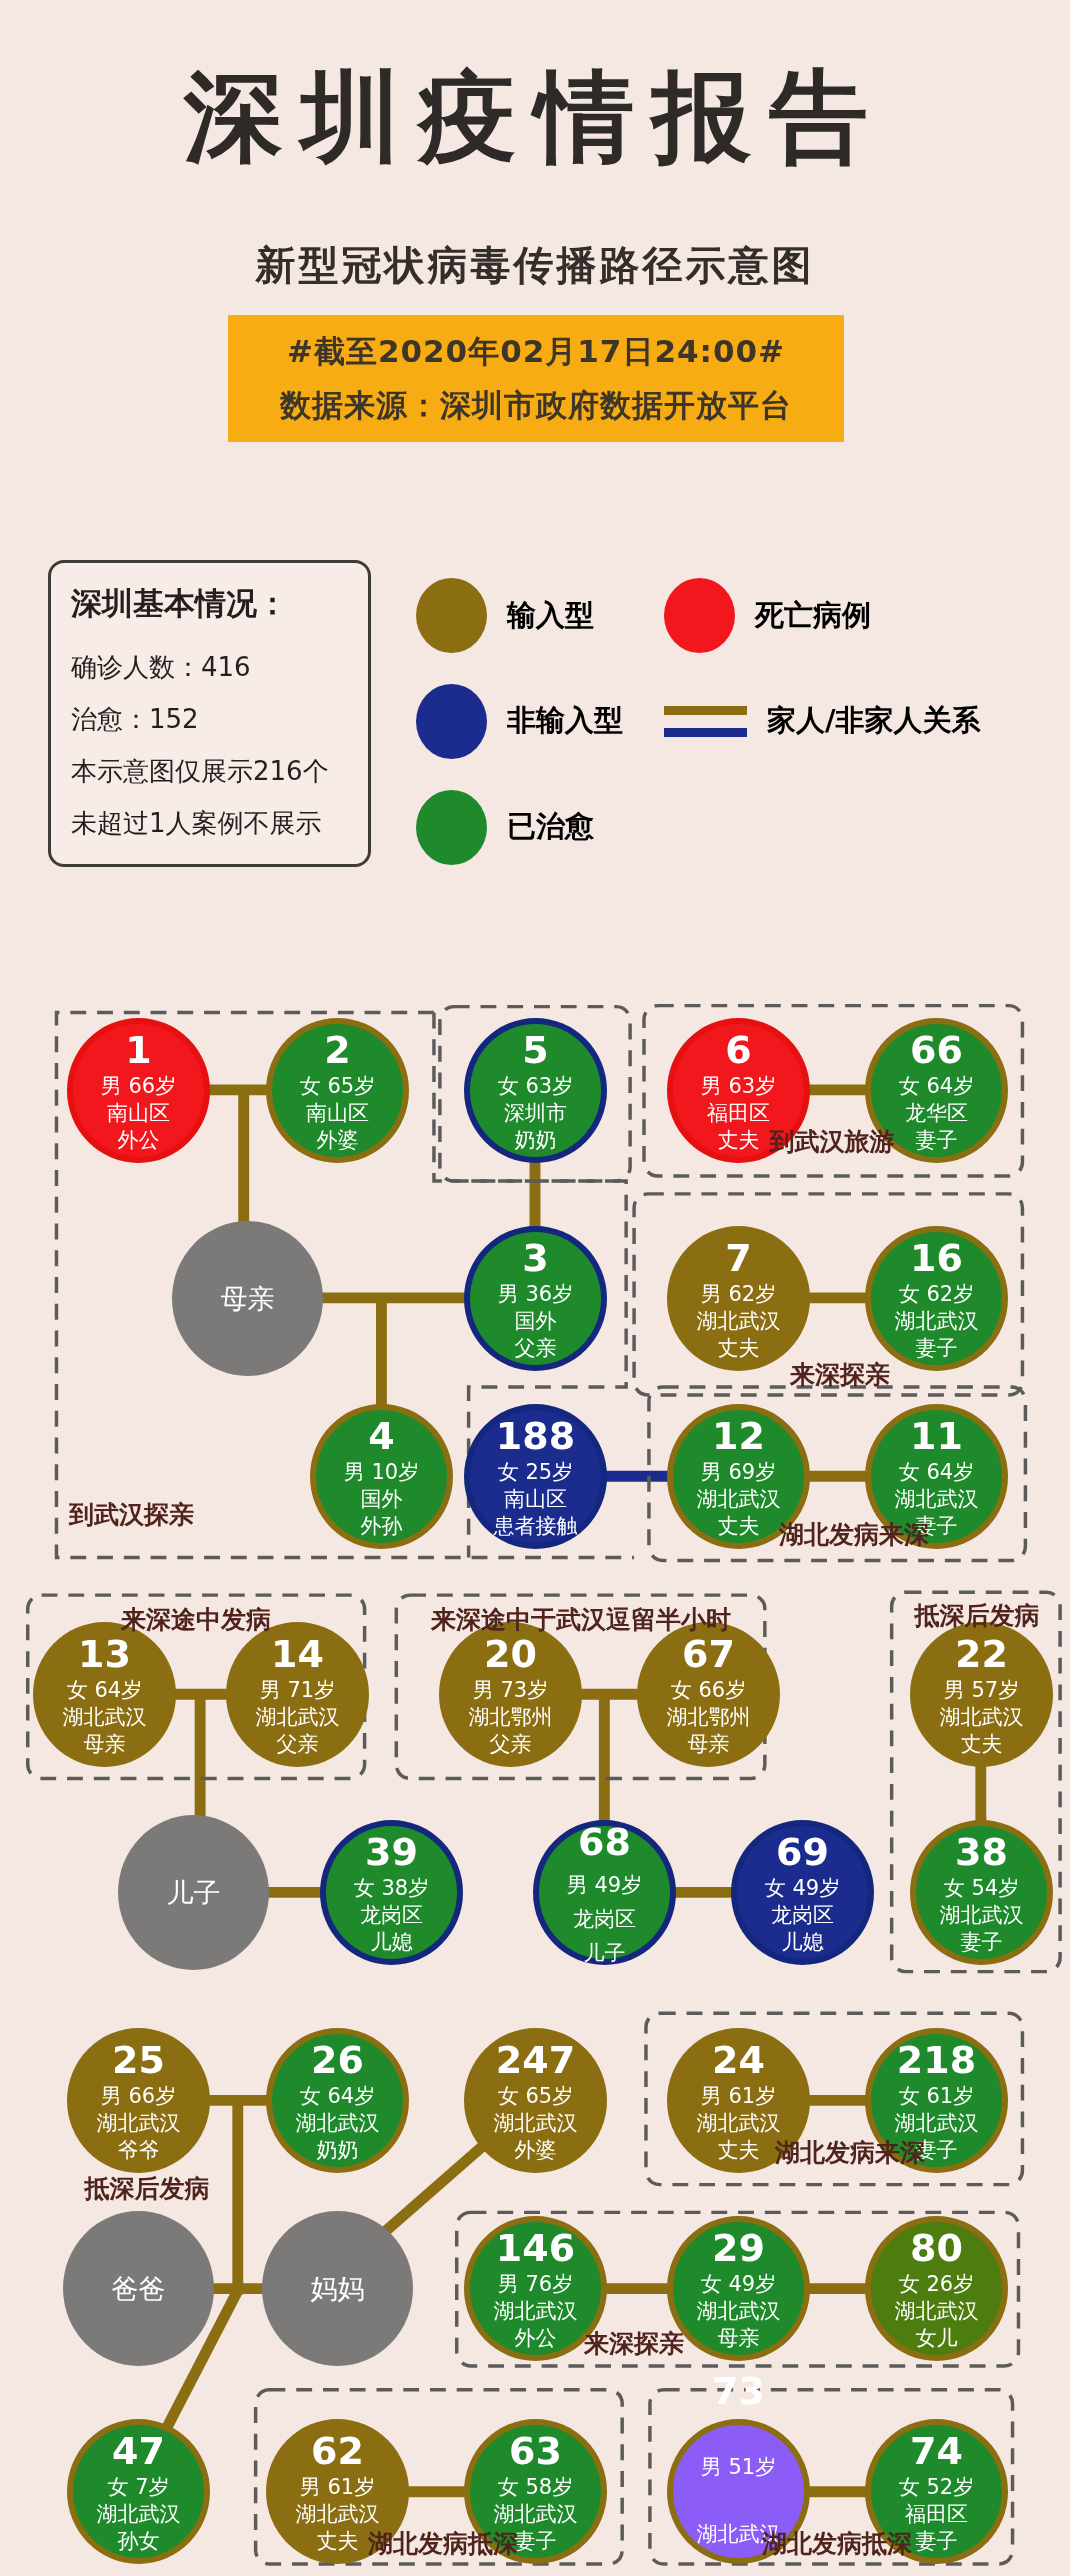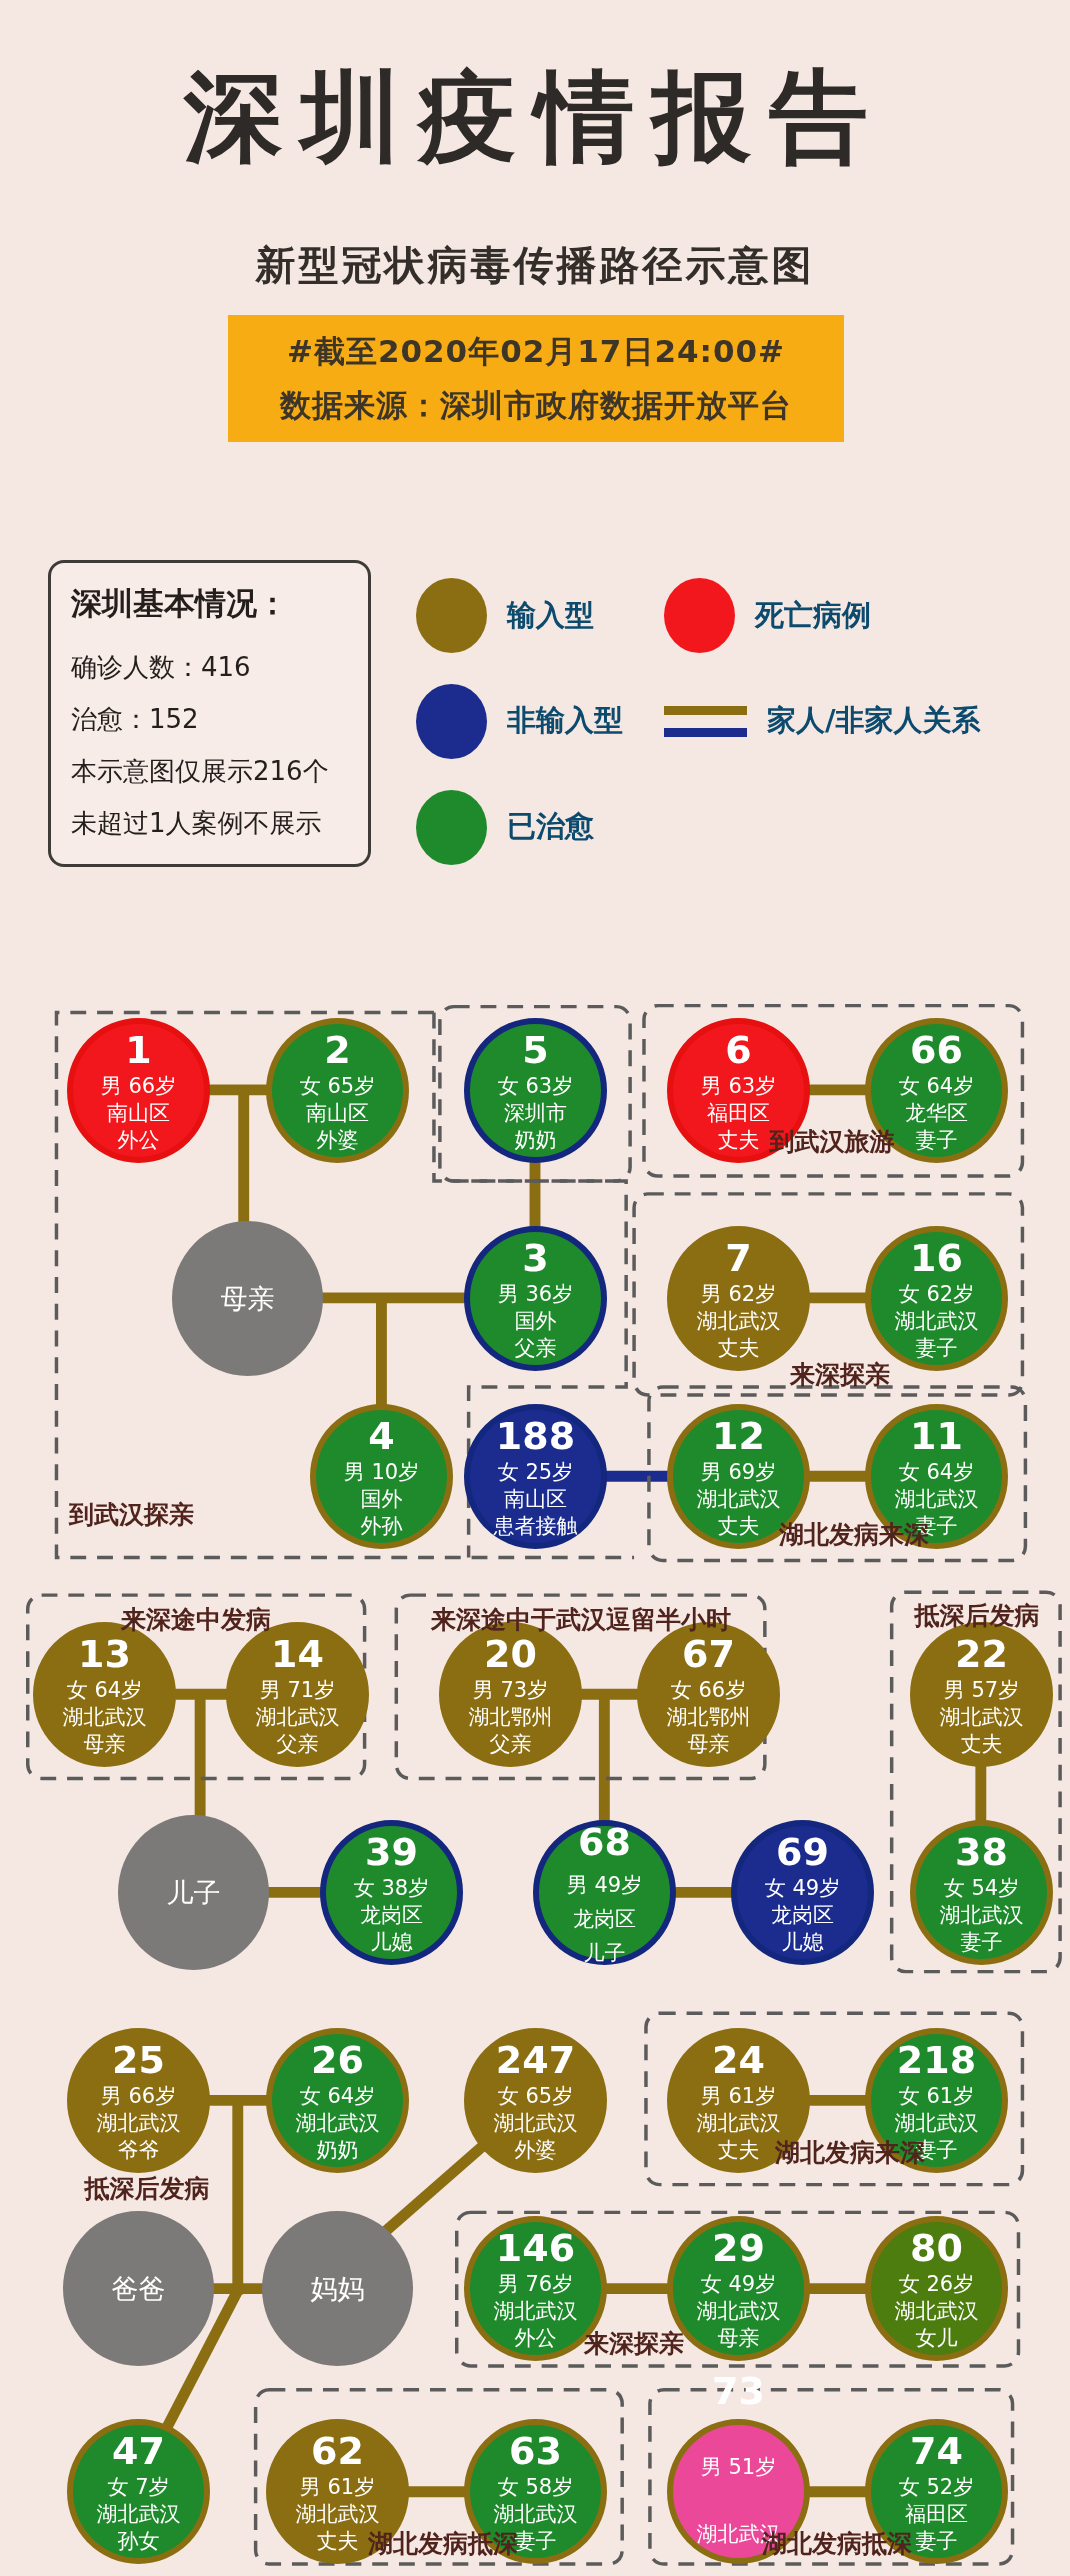--- a/index.html
+++ b/index.html
@@ -27,21 +27,21 @@
   }
   .infobox .ib-title{font-size:31px;font-weight:800;color:#241f1d;margin-bottom:16px}
   .infobox .ib-line{font-size:26px;color:#241f1d;line-height:52px;white-space:nowrap}
   .legend{
     position:absolute;left:416px;top:563px;width:644px;height:317px;
     display:grid;grid-template-columns:248px 396px;grid-template-rows:repeat(3,1fr);
     grid-auto-flow:column;align-items:center;
   }
   .legend-item{display:flex;align-items:center;gap:20px}
   .legend-dot{width:71px;height:75px;border-radius:50%;flex:0 0 auto}
-  .legend-label{font-size:29px;font-weight:600;color:#0c4a6e;white-space:nowrap}
+  .legend-label{font-size:29px;font-weight:600;color:#000000;white-space:nowrap}
   .legend-lines{display:flex;flex-direction:column;gap:13px;width:83px;flex:0 0 auto}
   .legend-lines span{display:block;height:9px;width:83px}
   #edge-layer{position:absolute;left:0;top:0}
   .groupbox{fill:none;stroke:#5b5b5b;stroke-width:3.5;stroke-dasharray:16 11}
   .node{
     position:absolute;border-radius:50%;box-sizing:border-box;
     display:flex;flex-direction:column;align-items:center;justify-content:center;
     color:#ffffff;text-align:center;
   }
   .node .num{font-size:38px;font-weight:700;line-height:46px}
@@ -340,21 +340,21 @@
       <div class="ln">男 61岁</div>
       <div class="ln">湖北武汉</div>
       <div class="ln">丈夫</div>
     </div>
     <div class="node" style="left: 464px; top: 2419px; width: 143px; height: 145px; background: rgb(31, 138, 44); border: 6px solid rgb(140, 110, 18);">
       <div class="num">63</div>
       <div class="ln">女 58岁</div>
       <div class="ln">湖北武汉</div>
       <div class="ln">妻子</div>
     </div>
-    <div class="node" style="left: 667px; top: 2419px; width: 143px; height: 145px; background: #ec4899; border: 6px solid rgb(140, 110, 18); gap: 40px;">
+    <div class="node" style="left: 667px; top: 2419px; width: 143px; height: 145px; background: #8b5cf6; border: 6px solid rgb(140, 110, 18); gap: 40px;">
       <div class="num">73</div>
       <div class="ln">男 51岁</div>
       <div class="ln">湖北武汉</div>
       <div class="ln">丈夫</div>
     </div>
     <div class="node" style="left: 865px; top: 2419px; width: 143px; height: 145px; background: rgb(31, 138, 44); border: 6px solid rgb(140, 110, 18);">
       <div class="num">74</div>
       <div class="ln">女 52岁</div>
       <div class="ln">福田区</div>
       <div class="ln">妻子</div>

